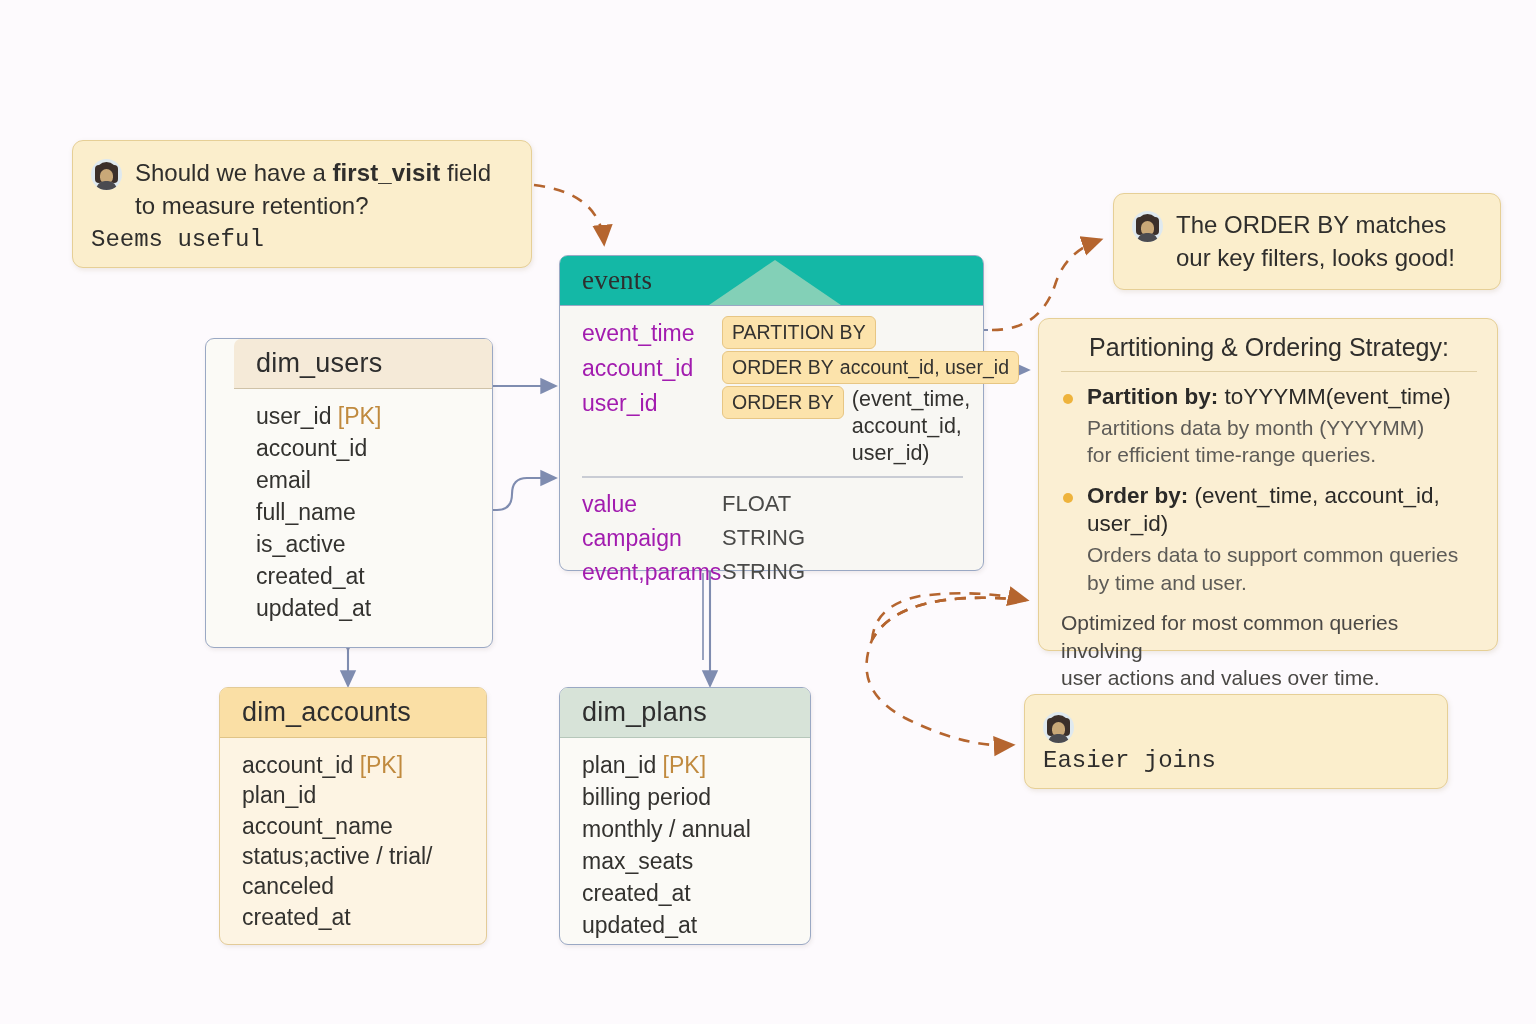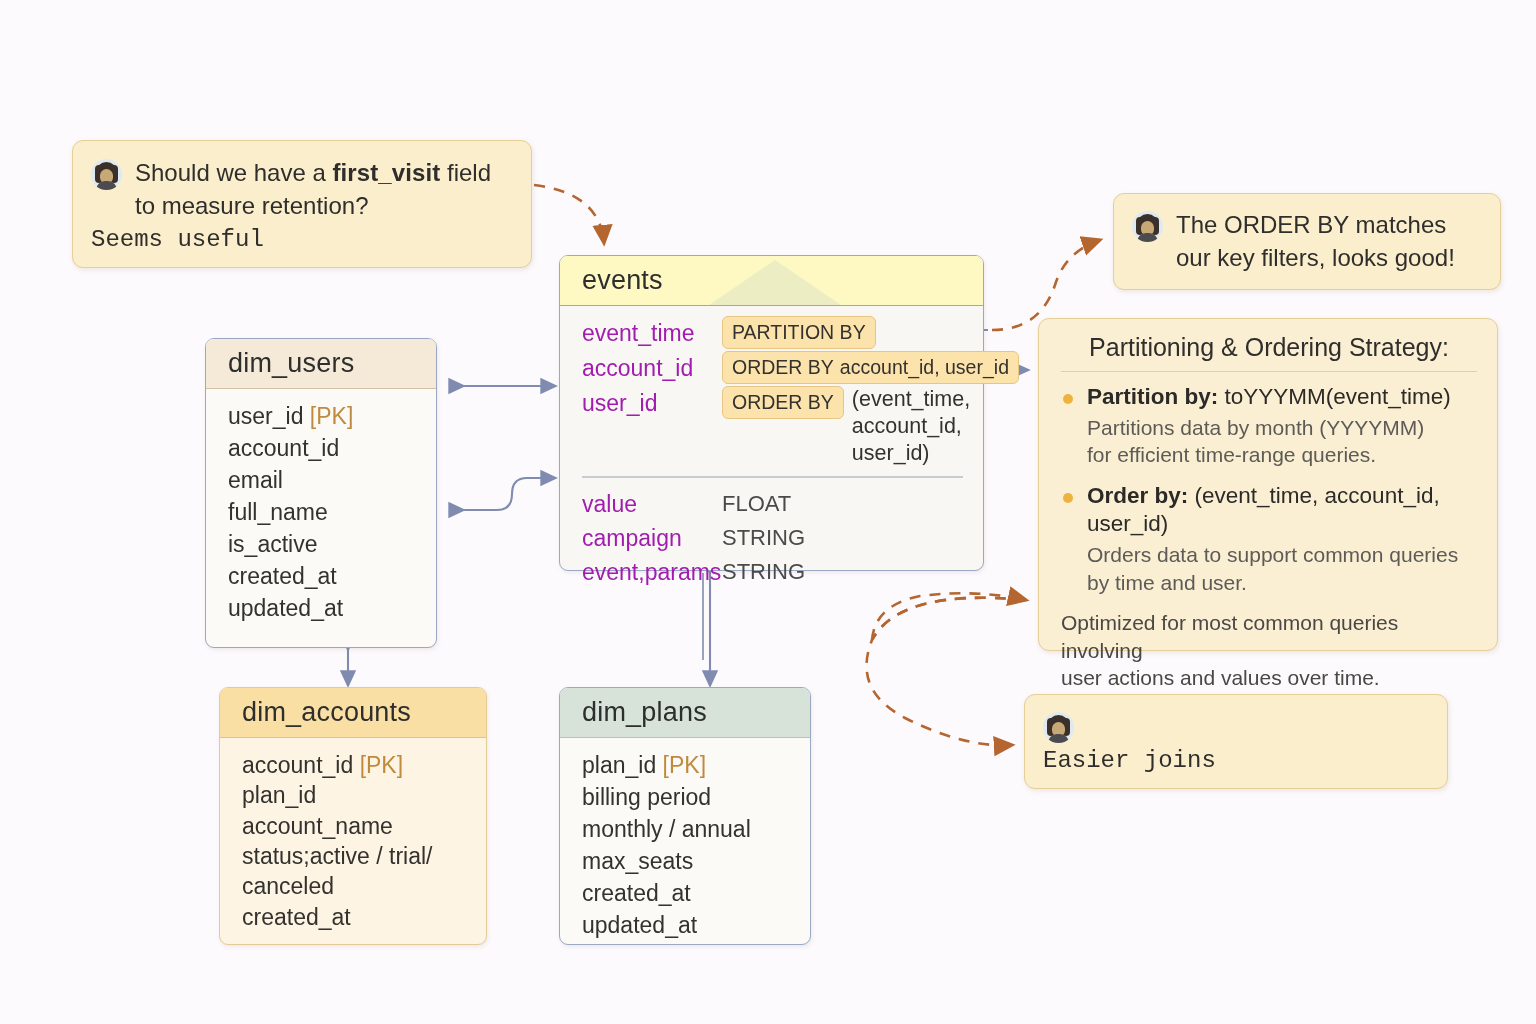--- a/index.html
+++ b/index.html
@@ -21,23 +21,23 @@
          box-shadow:1px 2px 4px rgba(120,110,100,.12);overflow:visible;}
   .thead{font-size:27px;color:#2e2e2e;padding:9px 0 9px 22px;border-radius:7px 7px 0 0;
          border-bottom:1.4px solid #b9c2d4;letter-spacing:.2px;}
   .tbody{padding:12px 0 14px 22px;font-size:23px;color:#33322f;line-height:1.39;}
   .tbody .row{white-space:nowrap;}
   .pk{color:#c08a3e;}
 
   .th-users{background:#f5ead8;border-bottom-color:#cfc2a8;}
   .th-accounts{background:#fadfa5;border-bottom-color:#e0c487;}
   .th-plans{background:#d7e3d8;border-bottom-color:#b6c7ba;}
-  .th-events{background:#fef9c3;border-bottom-color:#9aa8c4;position:relative;overflow:hidden;}
-
-  #tbl-users{left:205px;top:338px;width:232px;height:310px;}
+  .th-events{background:#14b8a6;border-bottom-color:#9aa8c4;position:relative;overflow:hidden;font-family:Liberation Serif, serif;}
+
+  #tbl-users{left:205px;top:338px;width:288px;height:310px;padding-left:28px;}
   #tbl-accounts{left:219px;top:687px;width:268px;height:258px;background:#fdf4e3;border-color:#e3cb98;}
   #tbl-accounts .tbody{line-height:1.32;}
   #tbl-plans{left:559px;top:687px;width:252px;height:258px;}
   #tbl-events{left:559px;top:255px;width:425px;height:316px;background:#f8f7f3;}
 
   
   .wm{position:absolute;left:130px;top:4px;width:0;height:0;
       border-left:85px solid transparent;border-right:85px solid transparent;
       border-bottom:58px solid rgba(222,228,196,.55);}
   .th-events .ttxt{position:relative;z-index:2;}

